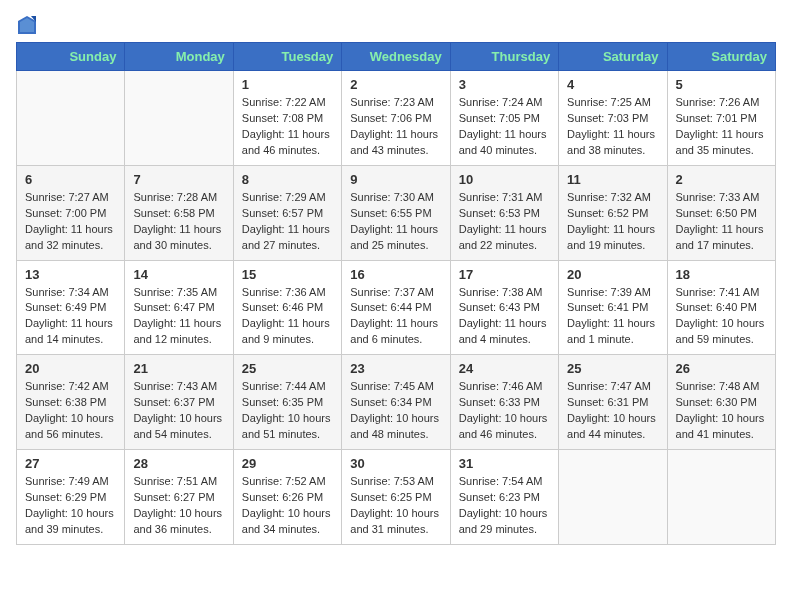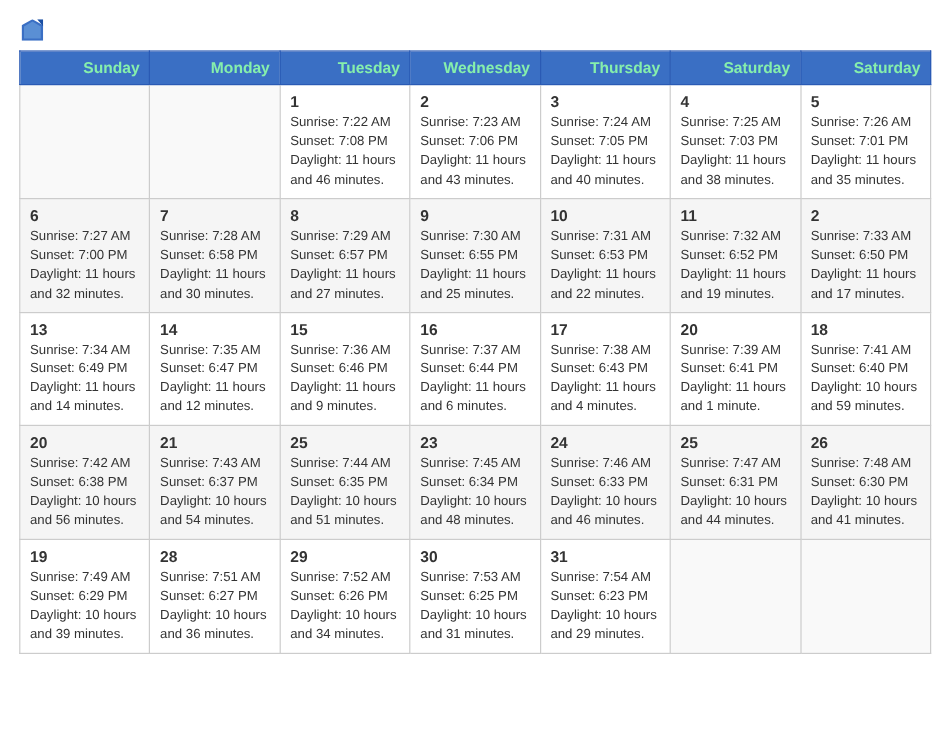--- a/index.html
+++ b/index.html
@@ -198,21 +198,21 @@
           <div class="day-number">25</div>
           <div class="day-info">Sunrise: 7:47 AM<br>Sunset: 6:31 PM<br>Daylight: 10 hours and 44 minutes.</div>
         </td>
         <td>
           <div class="day-number">26</div>
           <div class="day-info">Sunrise: 7:48 AM<br>Sunset: 6:30 PM<br>Daylight: 10 hours and 41 minutes.</div>
         </td>
       </tr>
       <tr>
         <td>
-          <div class="day-number">19</div>
+          <div class="day-number">27</div>
           <div class="day-info">Sunrise: 7:49 AM<br>Sunset: 6:29 PM<br>Daylight: 10 hours and 39 minutes.</div>
         </td>
         <td>
           <div class="day-number">28</div>
           <div class="day-info">Sunrise: 7:51 AM<br>Sunset: 6:27 PM<br>Daylight: 10 hours and 36 minutes.</div>
         </td>
         <td>
           <div class="day-number">29</div>
           <div class="day-info">Sunrise: 7:52 AM<br>Sunset: 6:26 PM<br>Daylight: 10 hours and 34 minutes.</div>
         </td>

